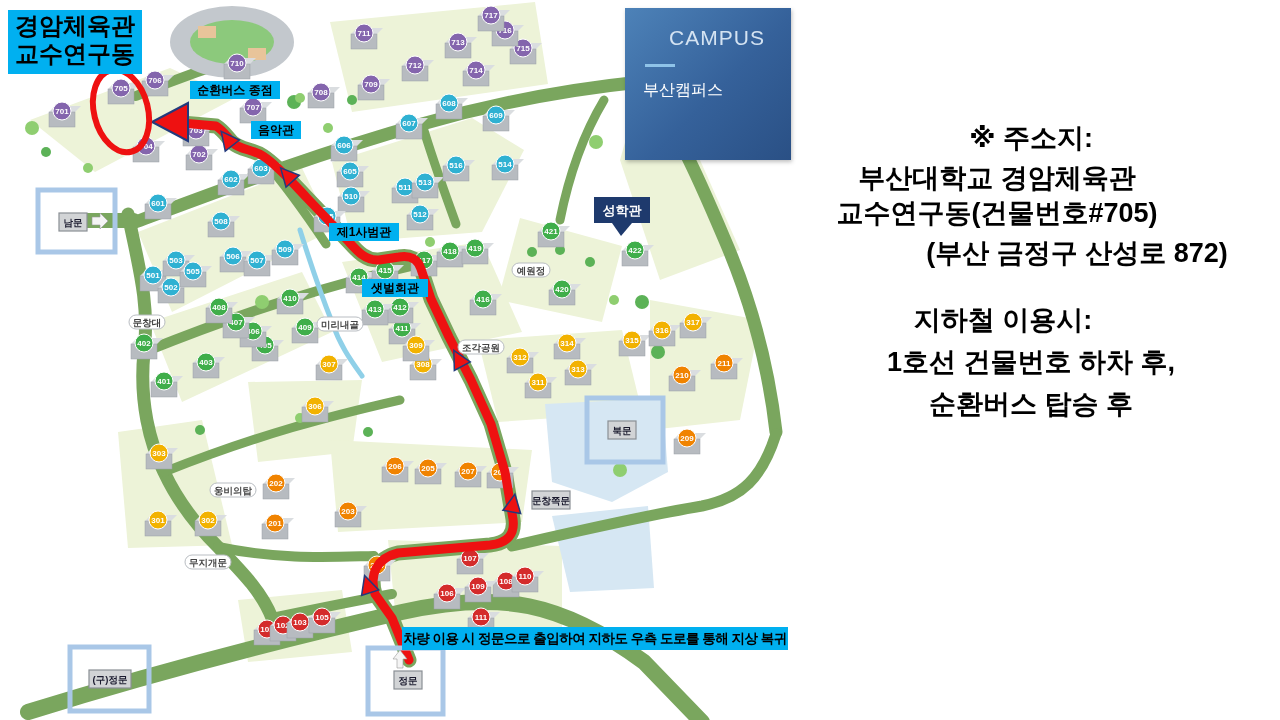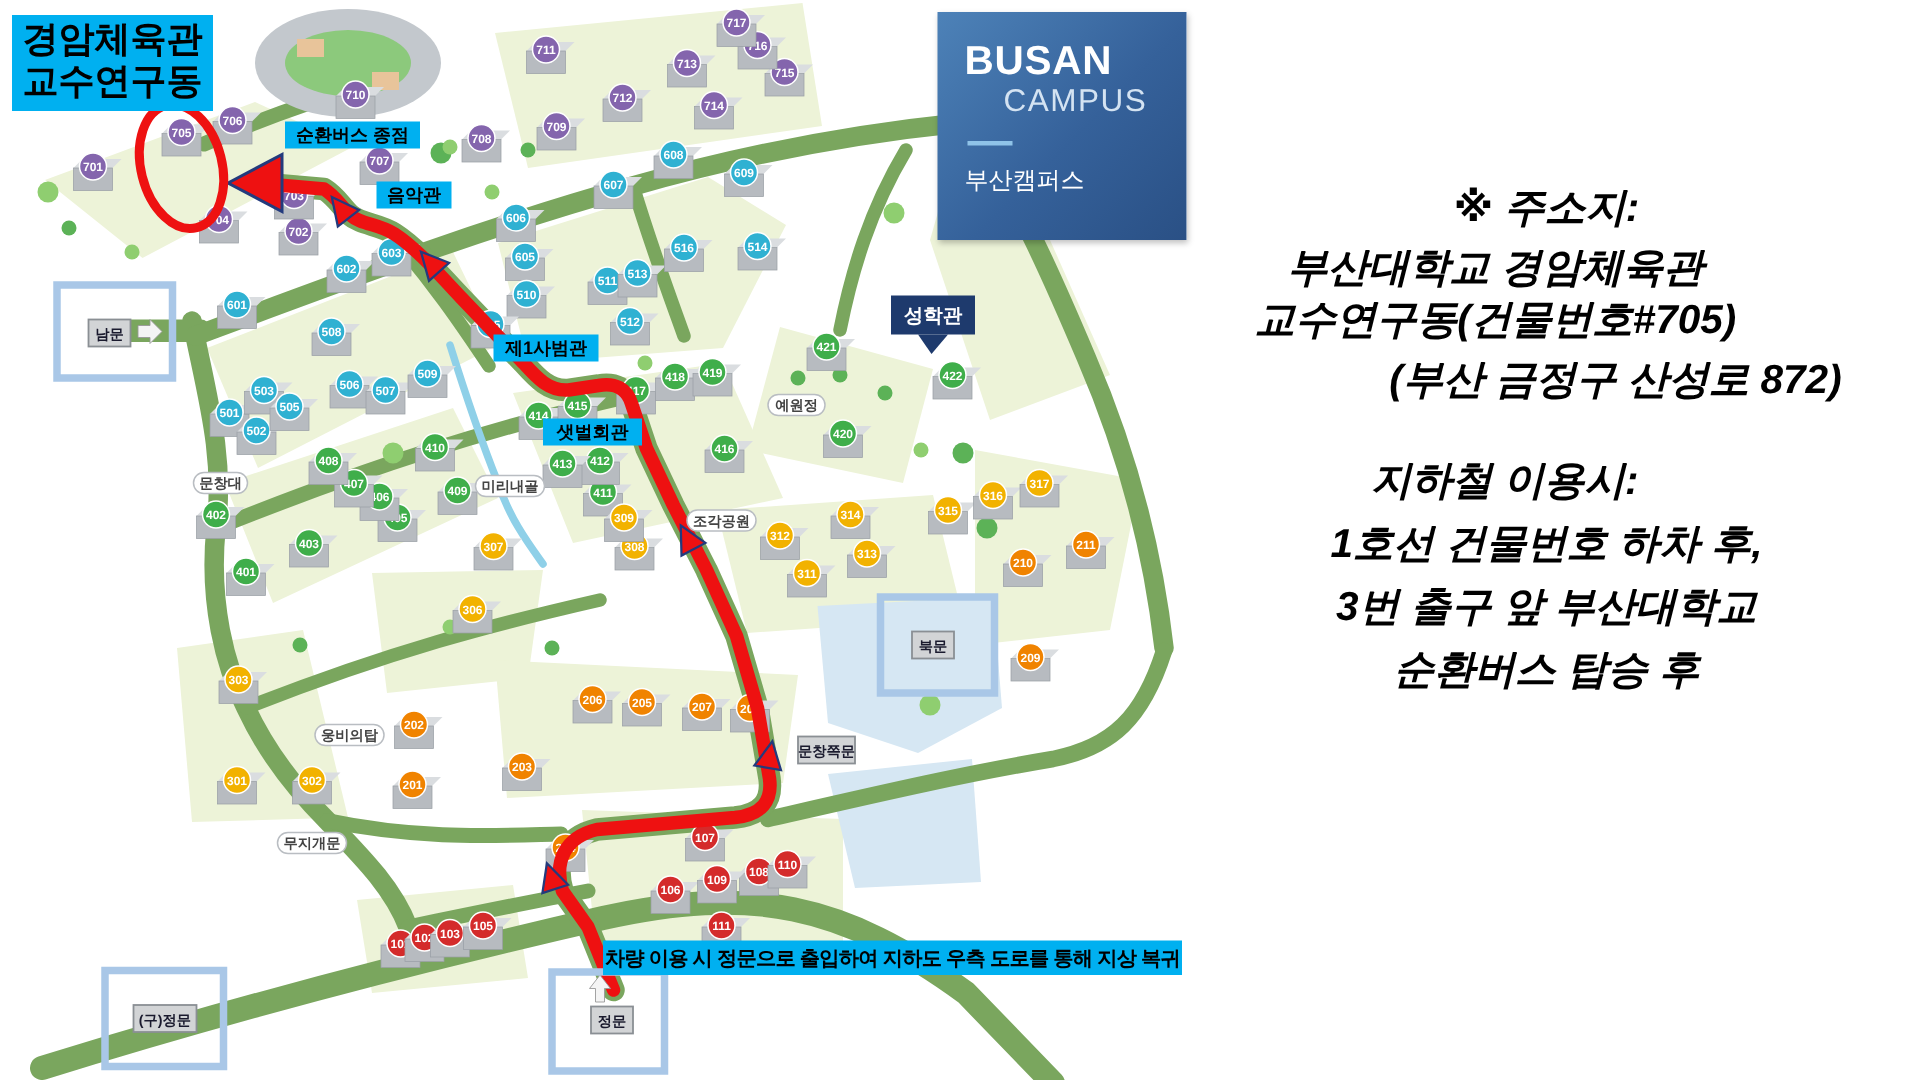--- a/index.html
+++ b/index.html
@@ -19,21 +19,21 @@
     color:#fff;box-sizing:border-box;padding:17px 0 0 18px;
   }
   .logo .en1{font-size:27px;font-weight:bold;letter-spacing:.5px;line-height:30px;}
   .logo .en2{font-size:21px;font-weight:normal;color:#d4e3f2;letter-spacing:1px;line-height:26px;text-align:center;}
   .logo .bar{width:30px;height:3px;background:#8fc3e8;margin:13px 0 13px 2px;}
   .logo .kr{font-size:16px;font-weight:normal;}
 
   
   .panel{
     position:absolute;left:782px;top:118px;width:498px;
-    text-align:center;color:#000;font-weight:bold;font-style:italic;
+    text-align:center;color:#000;font-weight:bold;
   }
   .blockA{font-size:27px;line-height:40px;}
   .blockB{font-size:27px;line-height:42px;margin-top:26px;}
   .ln{white-space:nowrap;}
   .a2{transform:translateX(-34px);}
   .a3{transform:translateX(-34px);margin-top:-5px;}
   .a4{transform:translateX(-22px);}
   .a5{transform:translateX(46px);}
   .b1{transform:translateX(-28px);}
   .b5{transform:translateX(-30px);}
@@ -780,32 +780,30 @@
     </g>
 
     <g>
       <rect x="402" y="627" width="386" height="23" fill="#00b0f0"></rect>
       <text x="595" y="643" text-anchor="middle" font-size="13.5" font-weight="bold" fill="#000" letter-spacing="-0.5">차량 이용 시 정문으로 출입하여 지하도 우측 도로를 통해 지상 복귀</text>
     </g>
   </svg>
 </div>
 
 <div class="logo">
-  <div class="en1">BUSAN</div>
   <div class="en2">CAMPUS</div>
   <div class="bar"></div>
   <div class="kr">부산캠퍼스</div>
 </div>
 
 <div class="panel">
   <div class="blockA">
     <div class="ln a1">※ 주소지:</div>
     <div class="ln a2">부산대학교 경암체육관</div>
     <div class="ln a3">교수연구동(건물번호#705)</div>
     <div class="ln a5">(부산 금정구 산성로 872)</div>
   </div>
   <div class="blockB">
     <div class="ln b1">지하철 이용시:</div>
     <div class="ln b2">1호선 건물번호 하차 후,</div>
-    <div class="ln b3">3번 출구 앞 부산대학교</div>
     <div class="ln b4">순환버스 탑승 후</div>
   </div>
 </div>
 
 </body></html>

